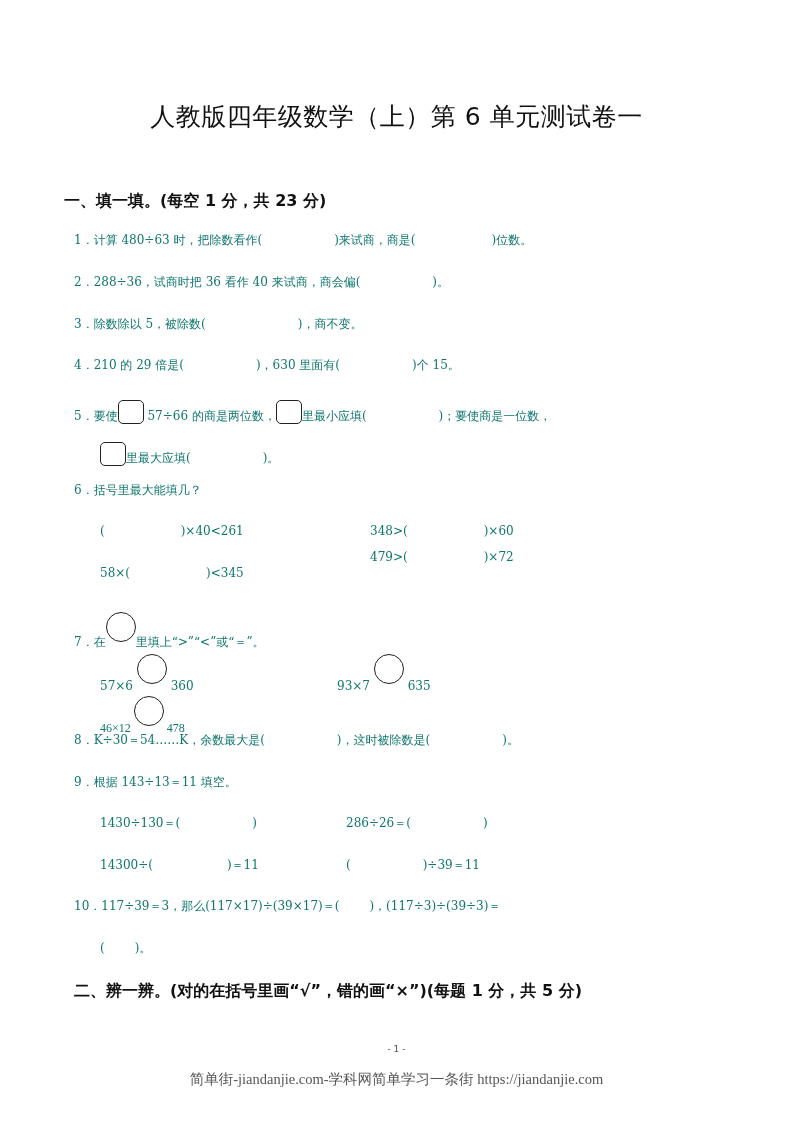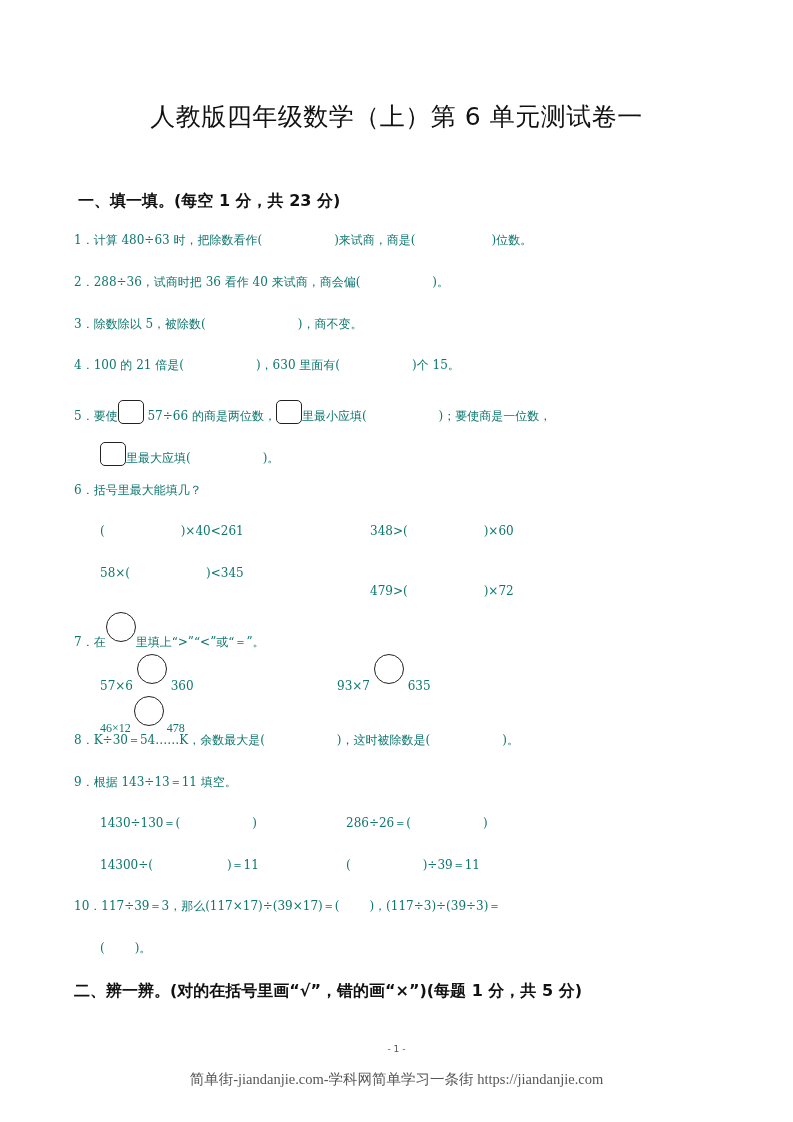--- a/index.html
+++ b/index.html
@@ -36,56 +36,56 @@
     top: 1070px; left: 0; width: 793px; text-align: center;
     font-family: Liberation Serif, serif;
     font-size: 14.5px; color: #555;
   }
 </style>
 </head>
 <body>
 
 <div class="abs title">人教版四年级数学（上）第 6 单元测试卷一</div>
 
-<div class="abs section" style="top:191px;left:78px;">一、填一填。(每空 1 分，共 23 分)</div>
+<div class="abs section" style="top:191px;left:64px;">一、填一填。(每空 1 分，共 23 分)</div>
 
 <div class="abs line" style="top:232px;left:74px;">
   <span>1．计算 480÷63 时，把除数看作(</span><span class="blank" style="width:72px"></span><span>)来试商，商是(</span><span class="blank" style="width:76px"></span><span>)位数。</span>
 </div>
 
 <div class="abs line" style="top:274px;left:74px;">
   <span>2．288÷36，试商时把 36 看作 40 来试商，商会偏(</span><span class="blank" style="width:72px"></span><span>)。</span>
 </div>
 
 <div class="abs line" style="top:316px;left:74px;">
   <span>3．除数除以 5，被除数(</span><span class="blank" style="width:92px"></span><span>)，商不变。</span>
 </div>
 
 <div class="abs line" style="top:357px;left:74px;">
-  <span>4．100 的 21 倍是(</span><span class="blank" style="width:72px"></span><span>)，630 里面有(</span><span class="blank" style="width:72px"></span><span>)个 15。</span>
+  <span>4．210 的 29 倍是(</span><span class="blank" style="width:72px"></span><span>)，630 里面有(</span><span class="blank" style="width:72px"></span><span>)个 15。</span>
 </div>
 
 <div class="abs line" style="top:400px;left:74px;">
   <span>5．要使</span><span class="box"></span>&nbsp;<span>57÷66 的商是两位数，</span><span class="box"></span><span>里最小应填(</span><span class="blank" style="width:72px"></span><span>)；要使商是一位数，</span>
 </div>
 <div class="abs line" style="top:442px;left:100px;">
   <span class="box"></span><span>里最大应填(</span><span class="blank" style="width:72px"></span><span>)。</span>
 </div>
 
 <div class="abs line" style="top:482px;left:74px;">6．括号里最大能填几？</div>
 <div class="abs line" style="top:524px;left:100px;">
   <span>(</span><span class="blank" style="width:76px"></span><span>)×40&lt;261</span>
 </div>
 <div class="abs line" style="top:524px;left:370px;">
   <span>348&gt;(</span><span class="blank" style="width:76px"></span><span>)×60</span>
 </div>
 <div class="abs line" style="top:566px;left:100px;">
   <span>58×(</span><span class="blank" style="width:76px"></span><span>)&lt;345</span>
 </div>
-<div class="abs line" style="top:584px;left:370px;text-align:center;">
+<div class="abs line" style="top:550px;left:370px;text-align:center;">
   <span>479&gt;(</span><span class="blank" style="width:76px"></span><span>)×72</span>
 </div>
 
 <div class="abs line" style="top:612px;left:74px;">
   <span>7．在</span><span class="circ"></span><span>里填上“&gt;”“&lt;”或“＝”。</span>
 </div>
 <div class="abs line" style="top:654px;left:100px;">
   <span>57×6</span>
   <span class="circ" style="vertical-align:6px"></span>
   <span>360</span>

